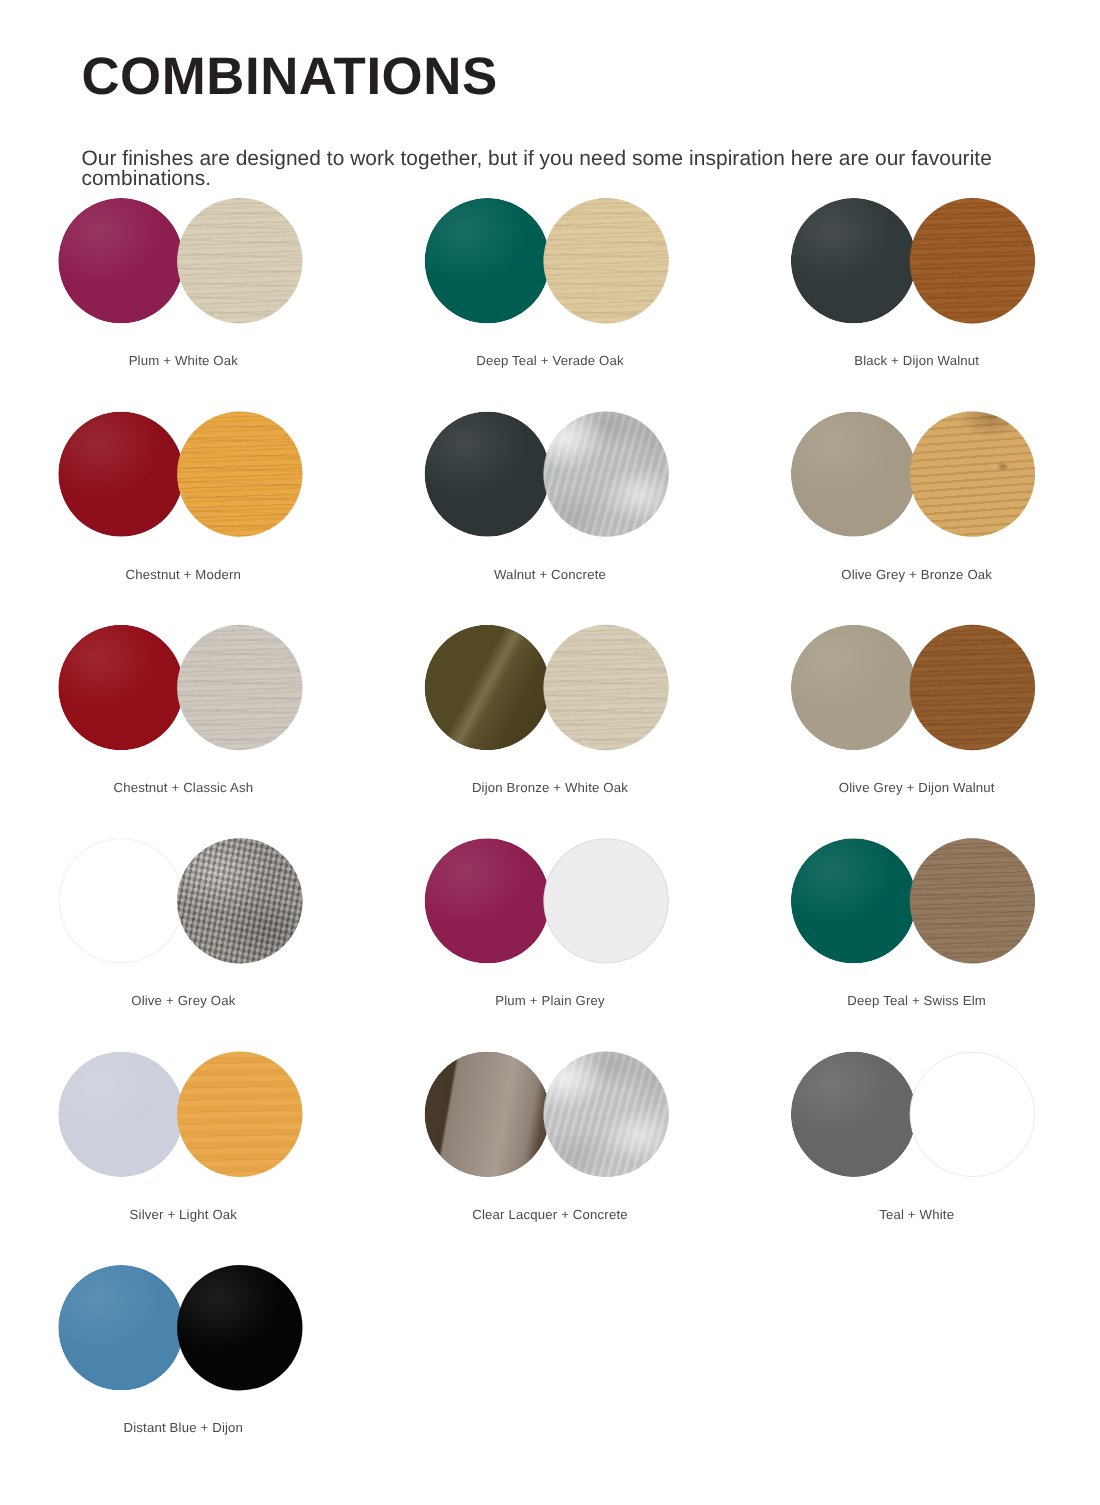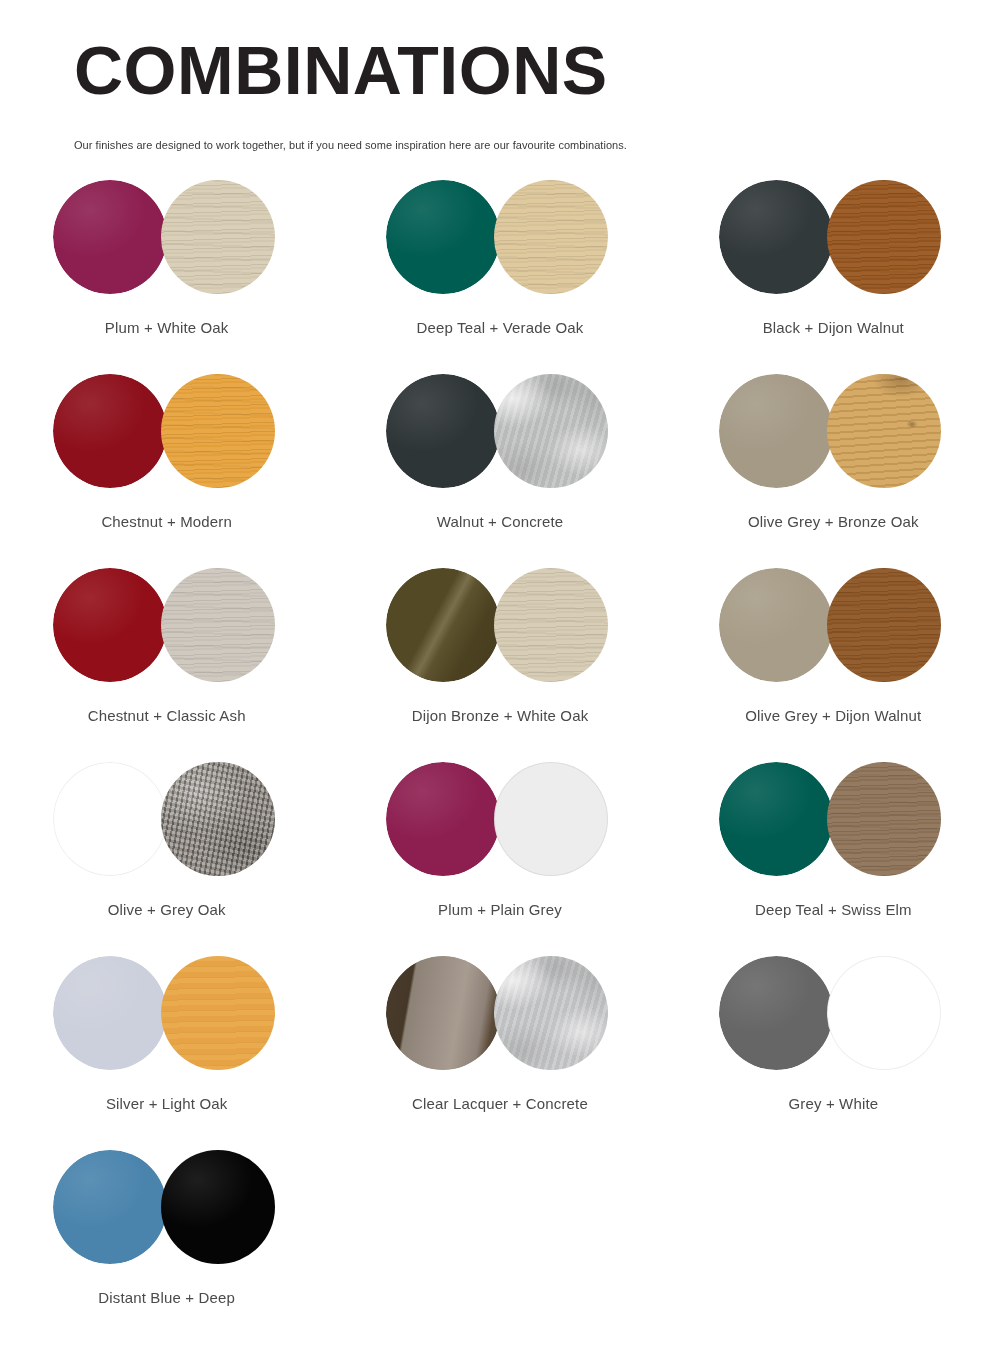--- a/index.html
+++ b/index.html
@@ -25,33 +25,33 @@
 
   
   .header {
     position: absolute;
     left: 74px;
     top: 34px;
     width: 880px;
   }
   .page-title {
     font-family: "Liberation Sans", sans-serif;
-    font-size: 68px;
+    font-size: 48px;
     line-height: 72px;
     font-weight: 700;
     letter-spacing: 0.5px;
     color: #231f20;
     margin: 0;
     transform: scaleX(1.0);
     transform-origin: left center;
   }
   .subtitle {
     margin: 0;
     padding-top: 30px;
-    font-size: 11px;
+    font-size: 19px;
     line-height: 18px;
     font-weight: 400;
     color: #3a3a3a;
     letter-spacing: 0.05px;
   }
 
   
   .grid {
     position: absolute;
     left: 0;
@@ -91,21 +91,21 @@
     
     -webkit-mask-image: radial-gradient(circle 58px at 166px 57px, transparent 98%, #000 99%);
     mask-image: radial-gradient(circle 58px at 166px 57px, transparent 98%, #000 99%);
   }
   .disc-right {
     left: 108px;
     z-index: 2;
   }
   .combo-label {
     margin-top: 26px;
-    font-size: 15px;
+    font-size: 12px;
     line-height: 16px;
     font-weight: 400;
     color: #4a4a4a;
     letter-spacing: 0.15px;
     text-align: center;
     white-space: nowrap;
   }
 
   
   .outline { box-shadow: inset 0 0 0 1px rgba(0,0,0,0.07); }
@@ -368,28 +368,28 @@
       </div>
       <div class="combo">
         <div class="pair">
           <div class="disc disc-left" title="Grey" style="background: rgb(102, 102, 102);">
             <div class="tex tex-sheen"></div>
           </div>
           <div class="disc disc-right outline" title="White" style="background: rgb(255, 255, 255);">
             <div class="tex "></div>
           </div>
         </div>
-        <div class="combo-label">Grey + White</div>
+        <div class="combo-label">Teal + White</div>
       </div>
       <div class="combo">
         <div class="pair">
           <div class="disc disc-left" title="Distant Blue" style="background: rgb(74, 132, 173);">
             <div class="tex tex-sheen"></div>
           </div>
           <div class="disc disc-right" title="Black" style="background: rgb(5, 5, 5);">
             <div class="tex tex-sheen"></div>
           </div>
         </div>
-        <div class="combo-label">Distant Blue + Deep</div>
+        <div class="combo-label">Distant Blue + Dijon</div>
       </div>
     </div>
 
 </div>
 
 </body></html>

